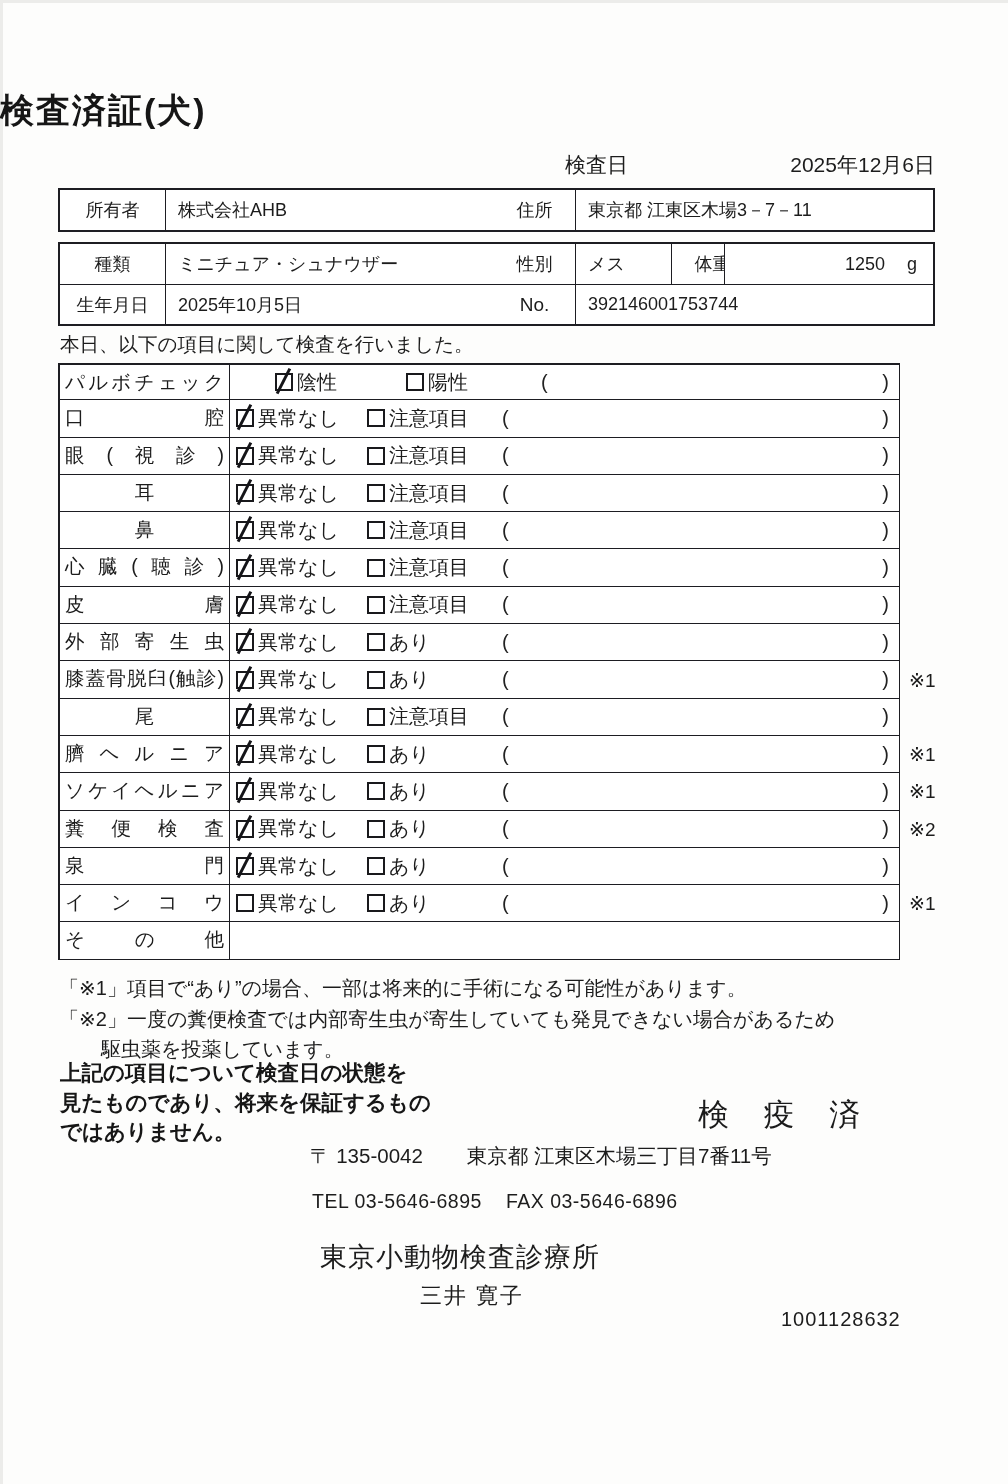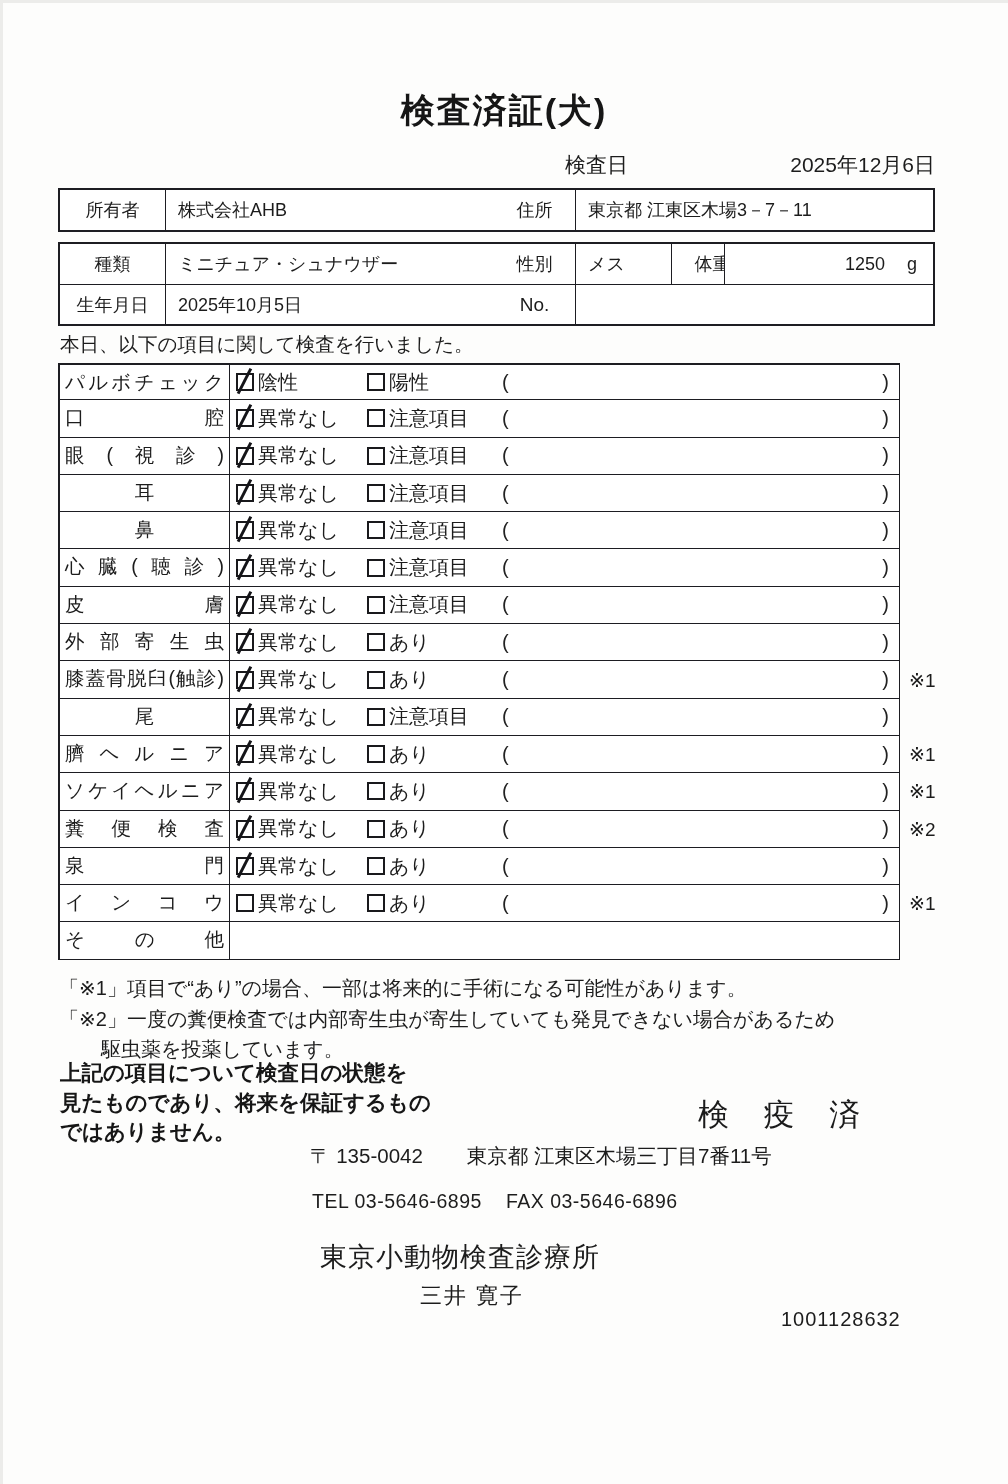--- a/index.html
+++ b/index.html
@@ -10,21 +10,21 @@
     color:#1c1c1c;
     -webkit-font-smoothing:antialiased;
   }
   .page{
     position:relative;width:1008px;height:1484px;background:#fdfdfc;overflow:hidden;
     box-shadow:inset 3px 3px 0 #ececea;
   }
   
   .title{
     position:absolute;top:88px;left:0;width:100%;
-    text-align:center;font-size:34px;font-weight:600;letter-spacing:2px;color:#161616;
+    text-align:left;font-size:34px;font-weight:600;letter-spacing:2px;color:#161616;
   }
   .date-label{position:absolute;top:151px;left:565px;font-size:21px;}
   .date-value{position:absolute;top:151px;right:73px;font-size:21px;}
   
   .htable{position:absolute;left:58px;width:877px;border:2px solid #1d1d22;box-sizing:border-box;background:#fff;}
   .t1{top:188px;}
   .t2{top:242px;}
   .hrow{display:flex;height:40px;box-sizing:border-box;}
   .t2 .hrow + .hrow{border-top:1.6px solid #1d1d22;}
   .hcell{box-sizing:border-box;display:flex;align-items:center;font-size:18px;overflow:hidden;white-space:nowrap;}
@@ -40,21 +40,21 @@
   .no-label{font-size:19px;}
   
   .intro{position:absolute;top:331px;left:60px;font-size:19.5px;}
   
   .exam{position:absolute;top:363px;left:58px;}
   .exam-row{display:flex;align-items:stretch;height:37.3px;}
   .exam-inner{
     width:842px;flex:none;display:flex;box-sizing:border-box;background:#fff;
     border-left:2px solid #1d1d22;border-right:1.6px solid #1d1d22;border-bottom:1.6px solid #1d1d22;
   }
-  .exam-row:first-child .exam-inner{border-top:2px solid #1d1d22;}
+  .exam-row:first-child .exam-inner{border-top:2px solid #1d1d22;gap:39px;}
   .lbl{
     width:170px;flex:none;box-sizing:border-box;border-right:1.6px solid #1d1d22;
     font-size:19.5px;display:block;line-height:35px;padding:0 5px;overflow:hidden;white-space:nowrap;
   }
   .lbl.justify{text-align:justify;text-align-last:justify;text-justify:inter-character;}
   .lbl.center{text-align:center;text-align-last:center;}
   .content{flex:1;display:flex;align-items:center;padding-left:6px;box-sizing:border-box;}
   .opt{width:131px;flex:none;display:flex;align-items:center;font-size:20px;white-space:nowrap;}
   .cb{
     display:inline-block;width:14px;height:14px;flex:none;
@@ -110,20 +110,21 @@
       <div class="hcell lab w-wlab">体重</div>
       <div class="hcell w-wval">
         <span>1250</span>
         <span>g</span>
       </div>
     </div>
     <div class="hrow">
       <div class="hcell lab w-lab1">生年月日</div>
       <div class="hcell val w-val1">2025年10月5日</div>
       <div class="hcell lab w-lab2 no-label">No.</div>
+      <div class="hcell val w-rest">392146001753744</div>
     </div>
   </div>
 
   <div class="intro">本日、以下の項目に関して検査を行いました。</div>
 
   <div class="exam">
       <div class="exam-row">
       <div class="exam-inner">
         <div class="lbl justify">パルボチェック</div>
         <div class="content">

